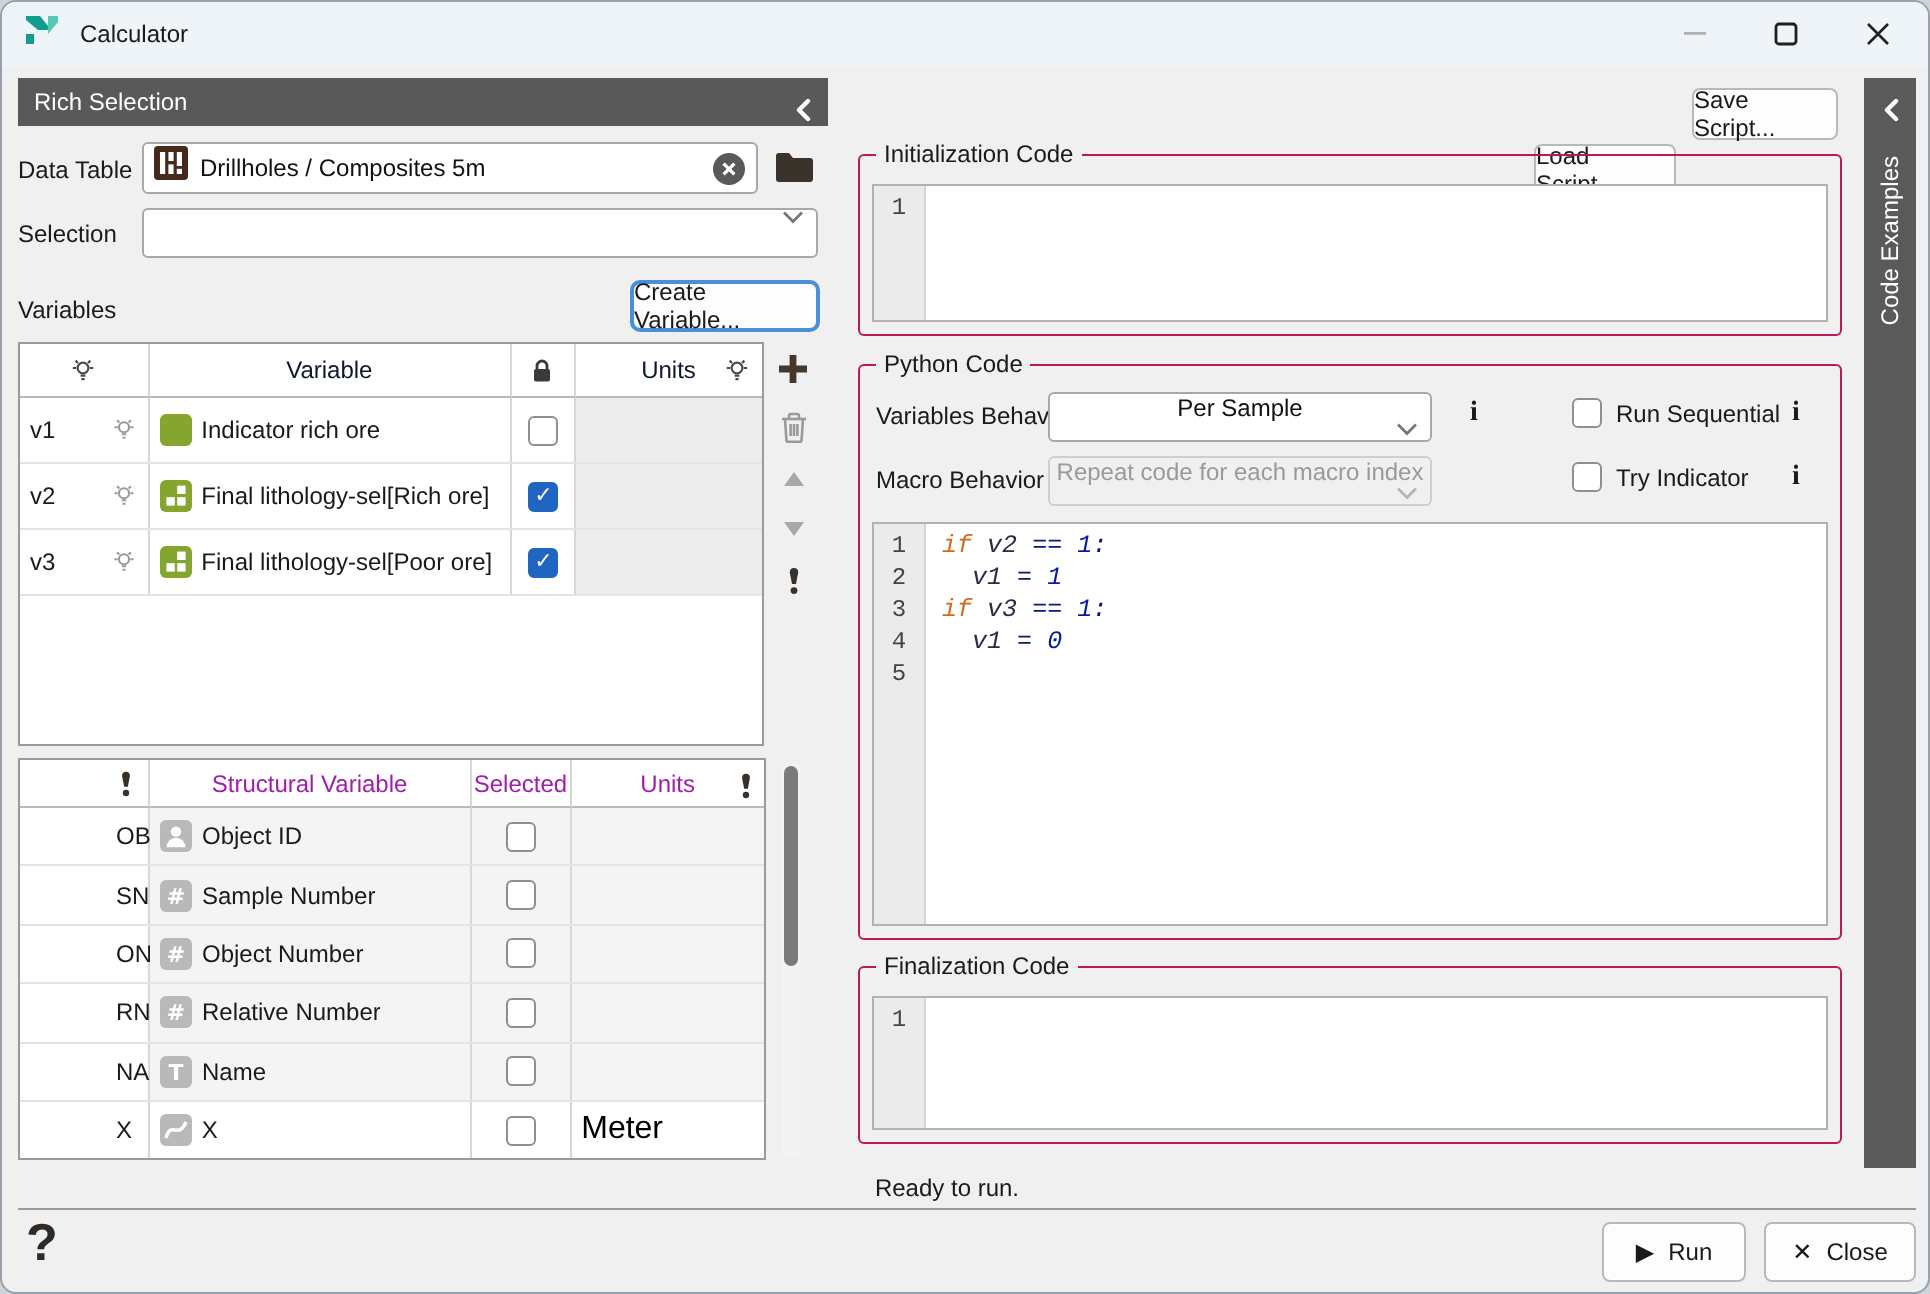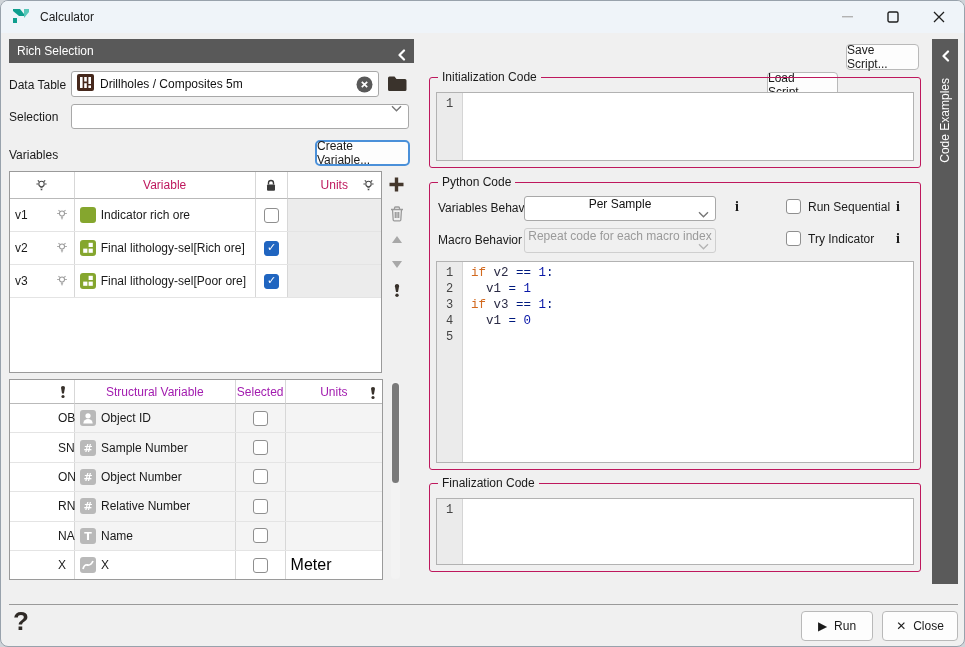--- a/index.html
+++ b/index.html
@@ -26,21 +26,21 @@
   #sel-combo{left:70px;top:103px;width:338px;height:25px;}
   
   .btn{background:#fdfdfd;border:1px solid #b9b9b9;border-radius:4px;font-size:12px;color:#1a1a1a;display:flex;align-items:center;justify-content:center;cursor:pointer;}
   #create-var-btn{left:314px;top:139px;width:95px;height:26px;border:2px solid #4a90d9;border-radius:5px;}
   
   #var-table{left:8px;top:170px;width:373px;height:202px;background:#fff;border:1px solid #9a9a9a;overflow:hidden;}
   .vt-c1{width:65px;}.vt-c2{width:182px;}.vt-c3{width:32px;}.vt-c4{width:94px;}
   .trow{display:flex;}
   .cell{border-right:1px solid #d7d7d7;display:flex;align-items:center;padding:0 5px;}
   .cell:last-child{border-right:none;}
-  #vt-head .cell{justify-content:center;border-bottom:1px solid #b9b9b9;font-size:12px;color:#be185d;height:27px;position:relative;}
+  #vt-head .cell{justify-content:center;border-bottom:1px solid #b9b9b9;font-size:12px;color:#0f172a;height:27px;position:relative;}
   #var-rows .trow{height:33px;border-bottom:1px solid #e4e4e4;}
   .vid{font-size:12px;color:#1a1a1a;flex:1;}
   .vlabel{font-size:12px;color:#1a1a1a;margin-left:5px;white-space:nowrap;overflow:hidden;}
   .units-cell{background:#ececec;}
   .vicon{display:inline-flex;flex:none;}
   
   .cb{display:inline-block;width:15px;height:15px;border:1px solid #8f8f8f;border-radius:3px;background:#fff;position:relative;flex:none;cursor:pointer;}
   .cb.checked{background:#2065c0;border-color:#2065c0;}
   .cb.checked::after{content:"\2713";position:absolute;left:2.5px;top:-0.5px;color:#fff;font-size:11px;font-weight:bold;}
   
@@ -60,21 +60,21 @@
   #save-btn{left:845px;top:43px;width:73px;height:26px;}
   .fieldset{position:absolute;border:1px solid #be185d;border-radius:3px;}
   .legend{position:absolute;top:-8px;left:8px;background:#f0f0f0;padding:0 4px;font-size:12px;color:#1a1a1a;}
   #fs-init{left:428px;top:76px;width:492px;height:91px;}
   #fs-python{left:428px;top:181px;width:492px;height:288px;}
   #fs-final{left:428px;top:482px;width:492px;height:89px;}
   .editor{position:absolute;background:#fff;border:1px solid #b2b2b2;display:flex;overflow:hidden;}
   .gutter{width:26px;background:#ebebeb;border-right:1px solid #d5d5d5;font-family:"Liberation Mono","DejaVu Sans Mono",monospace;font-size:12px;color:#444;text-align:center;padding-top:3px;}
   .gutter div{height:16px;line-height:16px;}
   .code-area{flex:1;padding:3px 0 0 8px;font-family:"Liberation Mono","DejaVu Sans Mono",monospace;font-size:12.5px;}
-  .code-line{height:16px;line-height:16px;white-space:pre;}
+  .code-line{height:16px;line-height:16px;white-space:pre;font-style:italic;}
   .tk-kw{color:#d2691e;}
   .tk-id{color:#2b2b45;}
   .tk-op{color:#001a7f;}
   .tk-num{color:#0a18a8;}
   .tk-pl{color:#1a1a1a;}
   #init-editor{left:6px;top:14px;right:6px;bottom:6px;}
   #final-editor{left:6px;top:14px;right:6px;bottom:6px;}
   #py-editor{left:6px;top:78px;right:6px;bottom:6px;}
   .fs-label{position:absolute;font-size:12px;color:#1a1a1a;}
   .combo.disabled{background:#f0f0f0;color:#9a9a9a;border-color:#cfcfcf;}
@@ -534,20 +534,21 @@
     </div>
   </div>
 
   <div id="ce-bar" class="abs">
     <span><svg width="9" height="12" viewBox="0 0 9 12" fill="none" stroke="#fff" stroke-width="2.2" stroke-linecap="round" stroke-linejoin="round">
           <path d="M7 1.5 L2.5 6 L7 10.5"></path>
         </svg></span>
     <span id="ce-label">Code Examples</span>
   </div>
 
+  <div id="status-text" class="abs">Ready to run.</div>
   <div id="footer-divider" class="abs"></div>
   <div id="help-btn" class="abs">?</div>
   <div id="run-btn" class="abs btn">
     <span class="btn-glyph">▶</span>
     <span>Run</span>
   </div>
   <div id="close-btn" class="abs btn">
     <span class="btn-glyph" style="font-weight:bold;">✕</span>
     <span>Close</span>
   </div>

